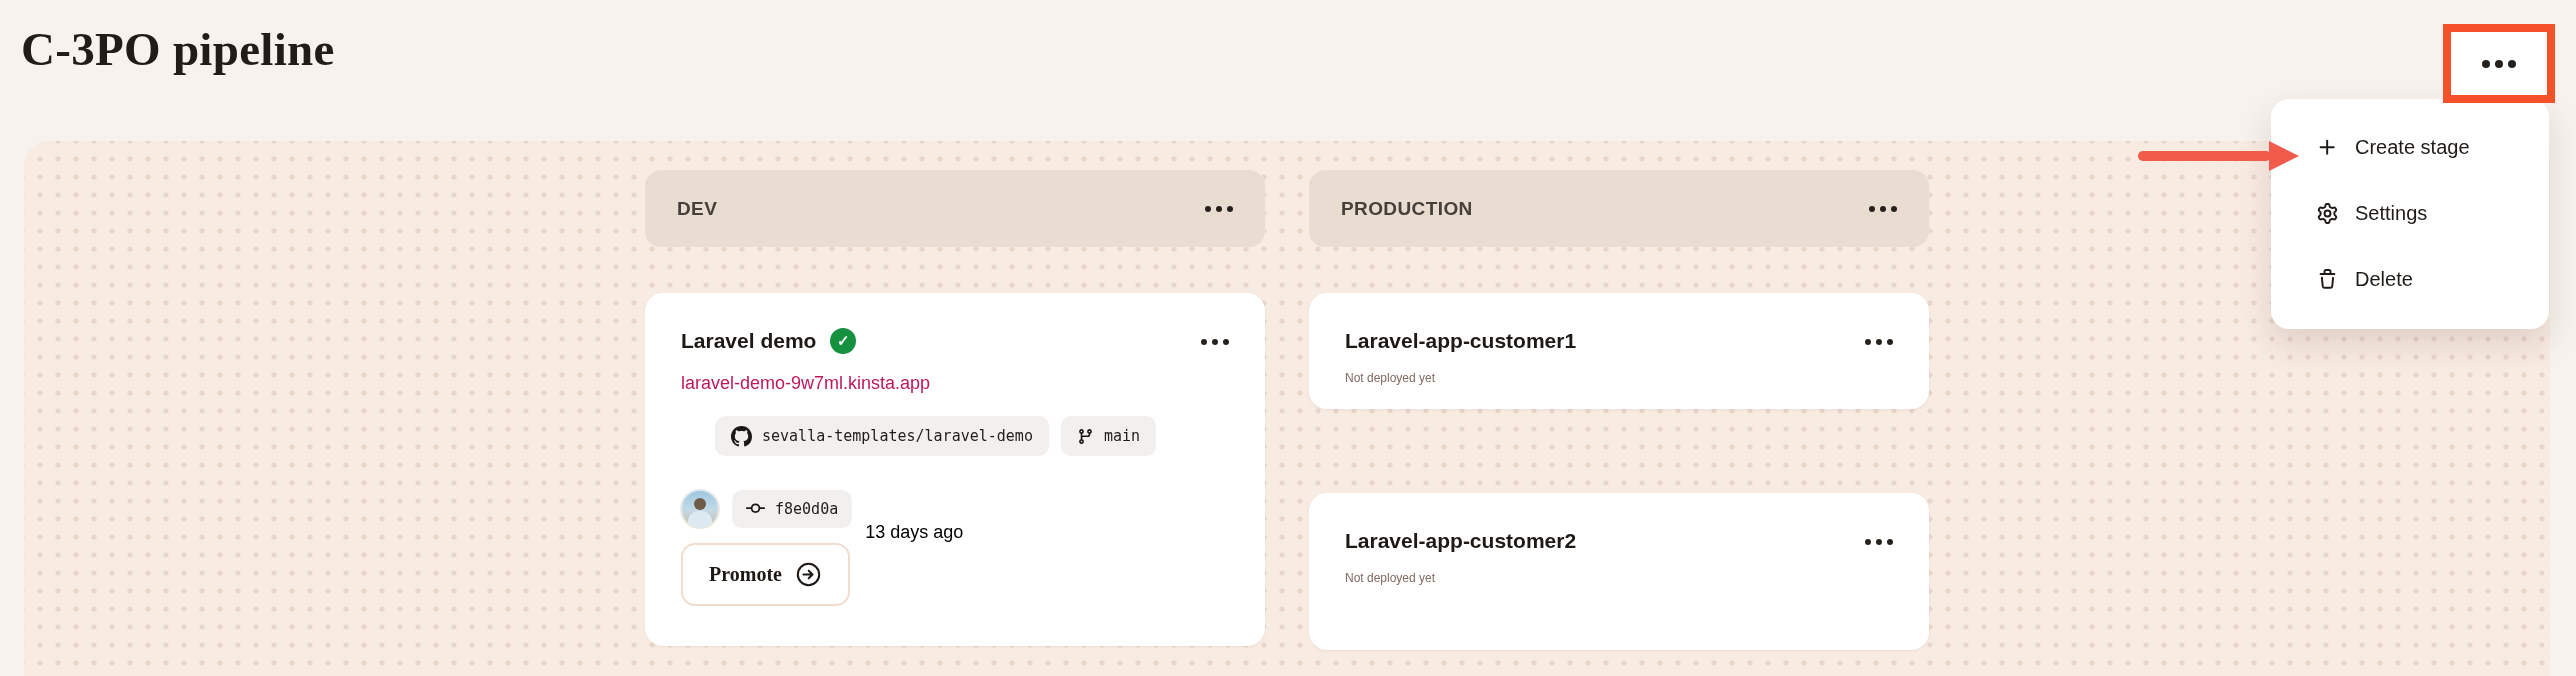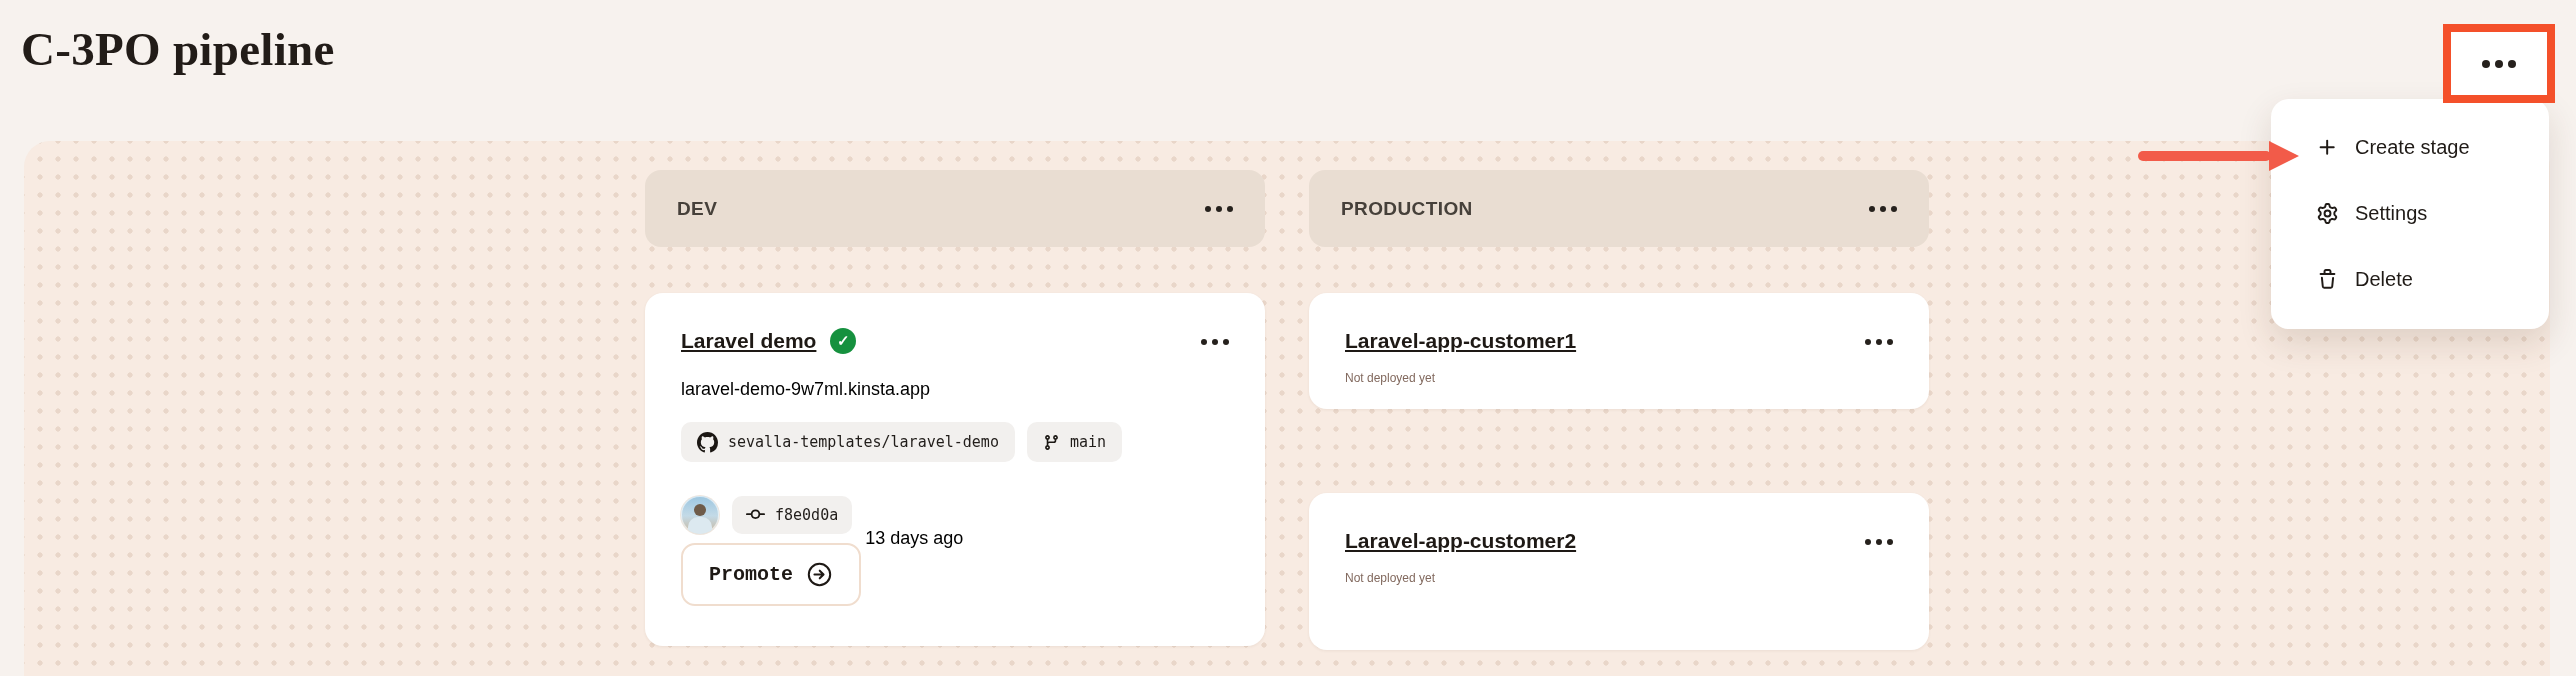--- a/index.html
+++ b/index.html
@@ -28,46 +28,46 @@
   .dots i{width:6px;height:6px;border-radius:50%;background:#26211d;display:block;}
   .dots.big i{width:8px;height:8px;gap:6px;}
 
   .app-card{position:absolute;left:0;width:620px;background:#fff;border-radius:18px;
             box-shadow:0 1px 3px rgba(90,60,35,.07);box-sizing:border-box;padding:34px 36px;}
   #card-dev{top:123px;height:353px;}
   #card-prod1{top:123px;height:116px;}
   #card-prod2{top:323px;height:157px;}
 
   .card-title-row{display:flex;align-items:center;gap:14px;}
-  .app-name{font-size:21px;font-weight:bold;color:#1e1915;line-height:28px;text-decoration:underline;}
+  .app-name{font-size:21px;font-weight:bold;color:#1e1915;line-height:28px;}
   .check-badge{width:26px;height:26px;border-radius:50%;background:#16913f;color:#fff;
                display:flex;align-items:center;justify-content:center;font-size:15px;font-weight:bold;}
   .card-menu{position:absolute;top:40px;right:34px;}
 
-  .domain{margin-top:24px;font-size:18px;color:#000000;}
+  .domain{margin-top:18px;font-size:18px;color:#be185d;}
   .status-text{margin-top:16px;font-size:12px;color:#82695e;}
 
-  .badge-row{margin-top:22px;display:flex;gap:12px;}
+  .badge-row{margin-top:22px;display:flex;gap:12px;margin-left:34px;}
   .pill{display:inline-flex;align-items:center;gap:10px;background:#f2f0ee;border-radius:10px;
         height:40px;padding:0 16px;font-family:"DejaVu Sans Mono",monospace;font-size:15px;color:#211d1a;}
   .pill svg{flex:none;}
 
   .commit-row{margin-top:18px;display:flex;align-items:center;gap:13px;}
   .avatar{width:38px;height:38px;border-radius:50%;position:relative;overflow:hidden;flex:none;
           background:linear-gradient(180deg,#9cc6e0 0%,#c3dae7 52%,#c9b59a 100%);
           box-shadow:inset 0 0 0 1px rgba(255,255,255,.6),0 0 0 1px #eee6de;}
   .avatar::before{content:"";position:absolute;left:13px;top:8px;width:12px;height:12px;border-radius:50%;background:#6e5b49;}
   .avatar::after{content:"";position:absolute;left:7px;top:21px;width:24px;height:18px;border-radius:10px 10px 0 0;background:#dce9f0;}
   .commit-pill{height:38px;padding:0 14px;}
   .time{font-size:18px;color:#000000;margin-top:48px;}
 
   .promote-btn{position:absolute;left:36px;top:250px;height:63px;padding:0 26px;
                display:inline-flex;align-items:center;gap:13px;background:#fff;
                border:2px solid #f0ddce;border-radius:14px;font-size:20px;font-weight:bold;
-               color:#1e1915;cursor:pointer;font-family:Liberation Mono, monospace;}
+               color:#1e1915;cursor:pointer;font-family:Liberation Serif, serif;}
 
   
   .menu{position:absolute;left:2271px;top:99px;width:278px;height:230px;background:#fff;
         border-radius:18px;box-shadow:0 14px 34px rgba(70,40,20,.14);padding:15px 0;
         box-sizing:border-box;z-index:5;}
   .menu-item{height:66px;display:flex;align-items:center;gap:17px;padding:0 20px 0 46px;
              font-size:20px;color:#201b17;cursor:pointer;}
   .menu-item svg{flex:none;}
 
   

